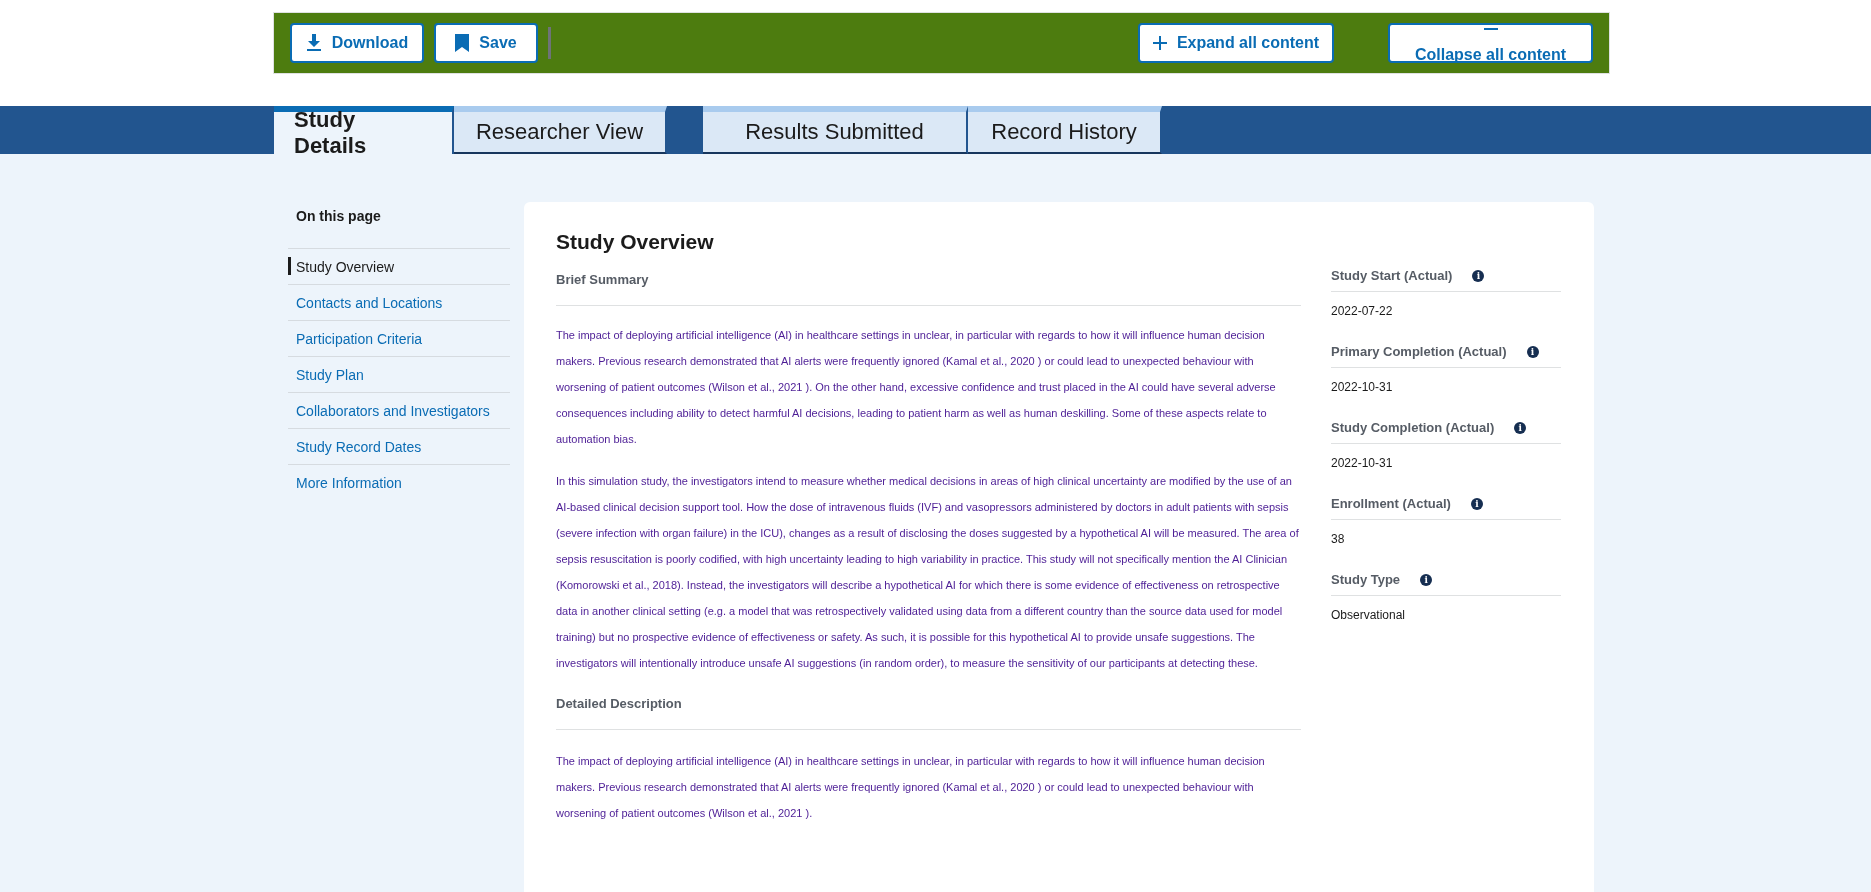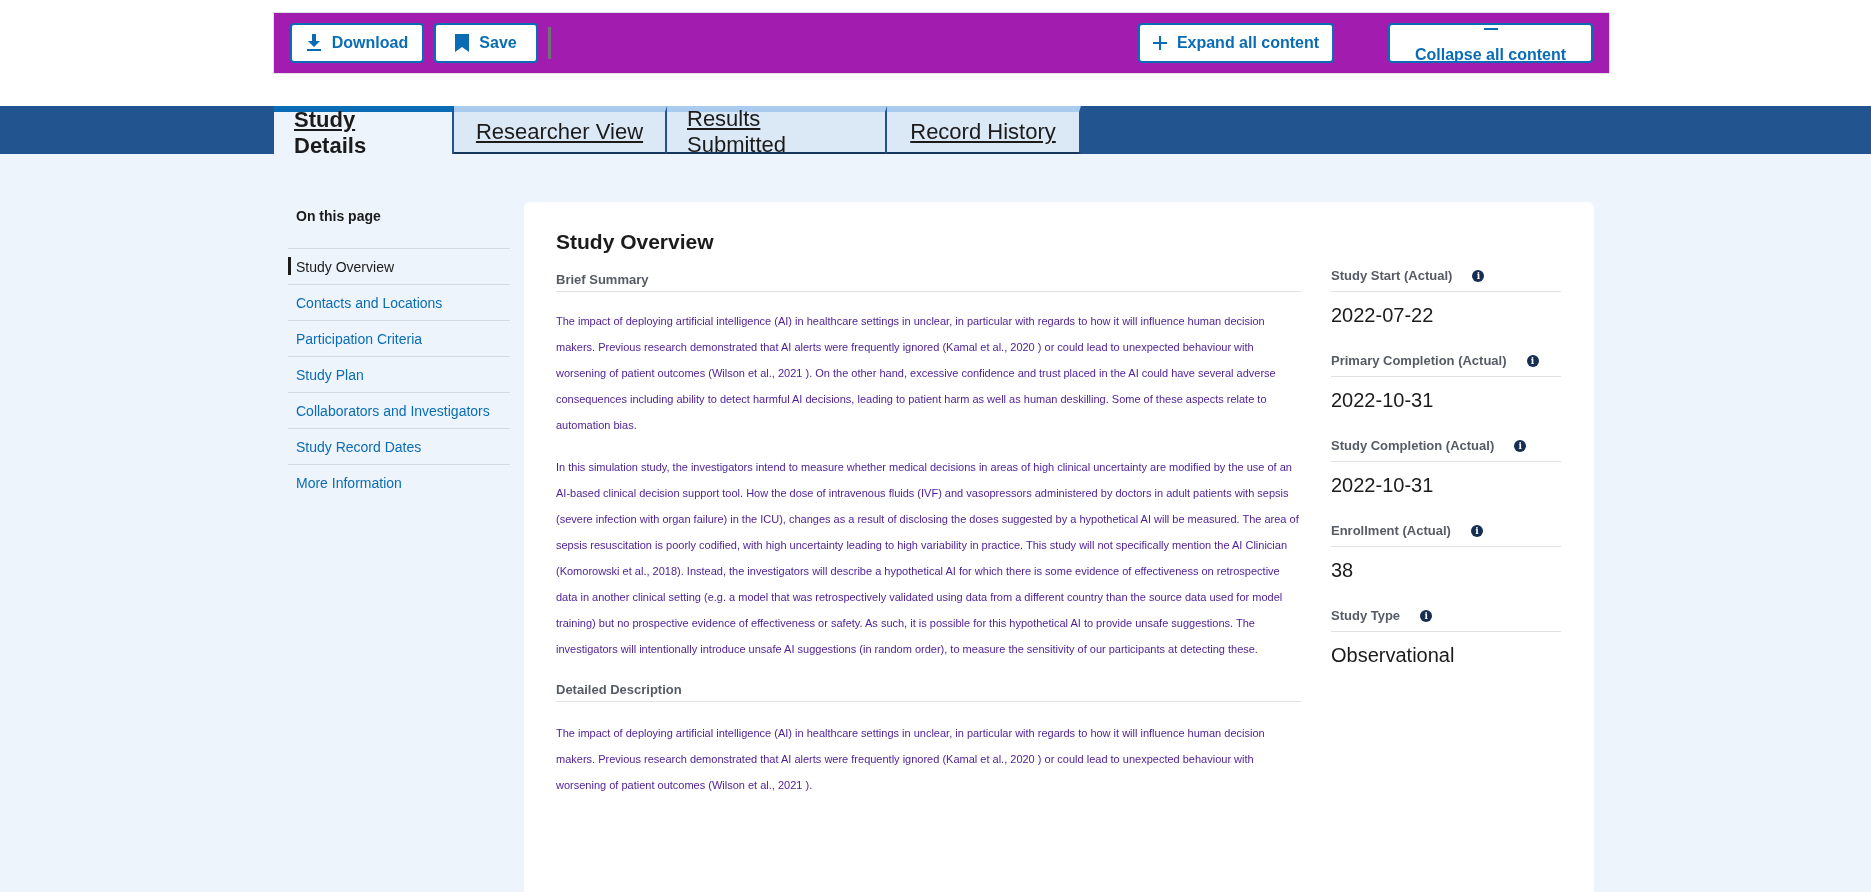--- a/index.html
+++ b/index.html
@@ -1,63 +1,63 @@
 <!DOCTYPE html>
 <html><head>
 <meta charset="utf-8">
 <style>
   * { box-sizing: border-box; margin: 0; padding: 0; }
   html, body { width: 1871px; height: 892px; overflow: hidden; }
   body { font-family: "Liberation Sans", "DejaVu Sans", sans-serif; background: #ffffff; color: #1b1b1b; position: relative; }
 
   
-  .toolbar { position: absolute; left: 273px; top: 12px; width: 1337px; height: 62px; border: 1px solid #dfe1e2; background: #a21caf; }
+  .toolbar { position: absolute; left: 273px; top: 12px; width: 1337px; height: 62px; border: 1px solid #dfe1e2; background: #4d7c0f; }
   .tb-btn { position: absolute; top: 10px; height: 40px; border: 2px solid #0a6cb4; border-radius: 4px; background: #fff; color: #0a6cb4; font-weight: bold; font-size: 16px; display: flex; align-items: center; justify-content: center; gap: 10px; cursor: pointer; }
   .tb-btn svg { display: block; }
   .btn-download { left: 16px; width: 134px; }
   .btn-save { left: 160px; width: 104px; }
   .tb-divider { position: absolute; left: 274px; top: 14px; width: 3px; height: 32px; background: #6e7378; }
   .btn-expand { left: 864px; width: 196px; }
   .btn-collapse { left: 1114px; width: 205px; flex-direction: column; }
 
   
   .band { position: absolute; left: 0; top: 106px; width: 1871px; height: 48px; background: #22558f; }
-  .tabs { position: absolute; left: 274px; top: 106px; height: 48px; display: flex; text-decoration: underline; }
+  .tabs { position: absolute; left: 274px; top: 106px; height: 48px; display: flex; }
   .tab { height: 48px; display: flex; align-items: center; justify-content: center; font-size: 22px; color: #1b1b1b; background: #dbe8f6; border-top: 6px solid #a9cbee; border-right: 2px solid #22558f; border-bottom: 2px solid #17365d; padding: 0 20px; cursor: pointer; }
   .tab.active { background: #edf4fb; border-top: 6px solid #0a6cb4; border-bottom: none; font-weight: bold; border-right: 2px solid #22558f; }
   .tab-1 { width: 180px; }
   .tab-2 { width: 213px; }
-  .tab-3 { width: 220px; }
+  .tab-3 { width: 265px; margin-left: 36px; }
   .tab-4 { width: 194px; }
 
   
   .page-bg { position: absolute; left: 0; top: 154px; width: 1871px; height: 738px; background: #edf4fb; }
 
   
   .sidebar { position: absolute; left: 288px; top: 204px; width: 222px; }
   .side-title { font-size: 14px; font-weight: bold; color: #1b1b1b; padding: 4px 0 24px 8px; border-bottom: 1px solid #d6dbe0; }
   .side-item { font-size: 14px; color: #0a6cb4; padding: 10px 0 9px 8px; border-bottom: 1px solid #d6dbe0; position: relative; cursor: pointer; }
   .side-item:last-child { border-bottom: none; }
   .side-item.active { color: #1b1b1b; }
   .side-item.active::before { content: ""; position: absolute; left: 0; top: 8px; width: 3px; height: 18px; background: #1b1b1b; }
 
   
   .card { position: absolute; left: 524px; top: 202px; width: 1070px; height: 720px; background: #fff; border-radius: 6px; }
   .card-title { position: absolute; left: 32px; top: 28px; font-size: 21px; font-weight: bold; color: #1b1b1b; }
   .main-col { position: absolute; left: 32px; top: 70px; width: 745px; }
-  .sec-label { font-size: 13px; font-weight: bold; color: #565c65; padding-bottom: 4px; border-bottom: 1px solid #dfe1e2; margin-bottom: 16px; }
+  .sec-label { font-size: 13px; font-weight: bold; color: #565c65; padding-bottom: 18px; border-bottom: 1px solid #dfe1e2; margin-bottom: 16px; }
   .para { font-size: 11px; line-height: 26px; color: #4c1d95; margin-bottom: 16px; }
   .sec-label.second { margin-top: 20px; margin-bottom: 18px; }
 
   
   .right-col { position: absolute; left: 807px; top: 66px; width: 230px; }
   .fact { margin-bottom: 26px; }
   .fact-label { font-size: 13px; font-weight: bold; color: #565c65; padding-bottom: 8px; border-bottom: 1px solid #dfe1e2; display: flex; align-items: center; gap: 20px; }
   .info-icon { width: 12px; height: 12px; border-radius: 50%; background: #162e51; color: #fff; font-size: 9px; font-weight: bold; font-family: "DejaVu Serif", serif; display: inline-flex; align-items: center; justify-content: center; cursor: pointer; }
-  .fact-value { font-size: 20px; color: #1b1b1b; padding-top: 12px; }
+  .fact-value { font-size: 12px; color: #1b1b1b; padding-top: 12px; }
 </style>
 </head>
 <body>
 
 <div class="toolbar">
   <button class="tb-btn btn-download">
     <span>
       <svg width="16" height="18" viewBox="0 0 16 18">
           <path d="M6 0h4v7h4l-6 6-6-6h4z" fill="#0a6cb4"></path>
           <rect x="1" y="15" width="14" height="2" fill="#0a6cb4"></rect>

